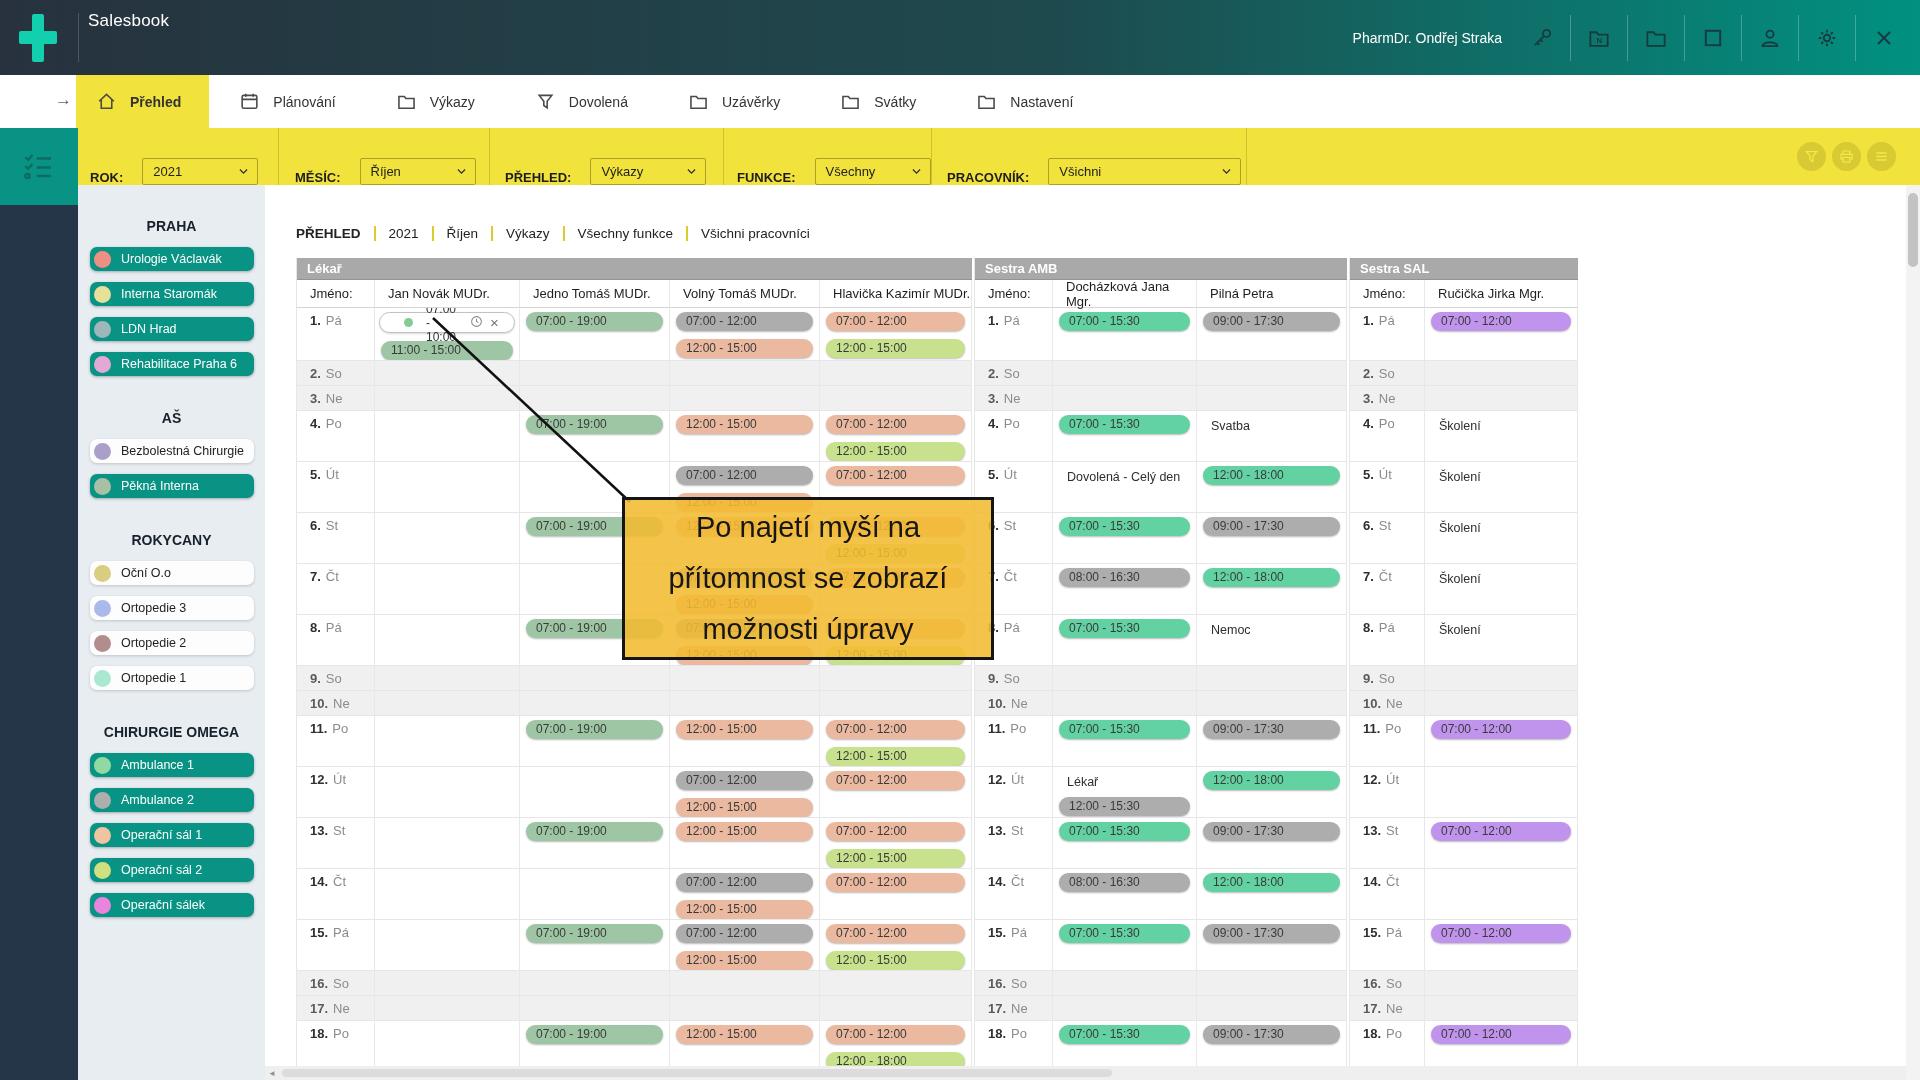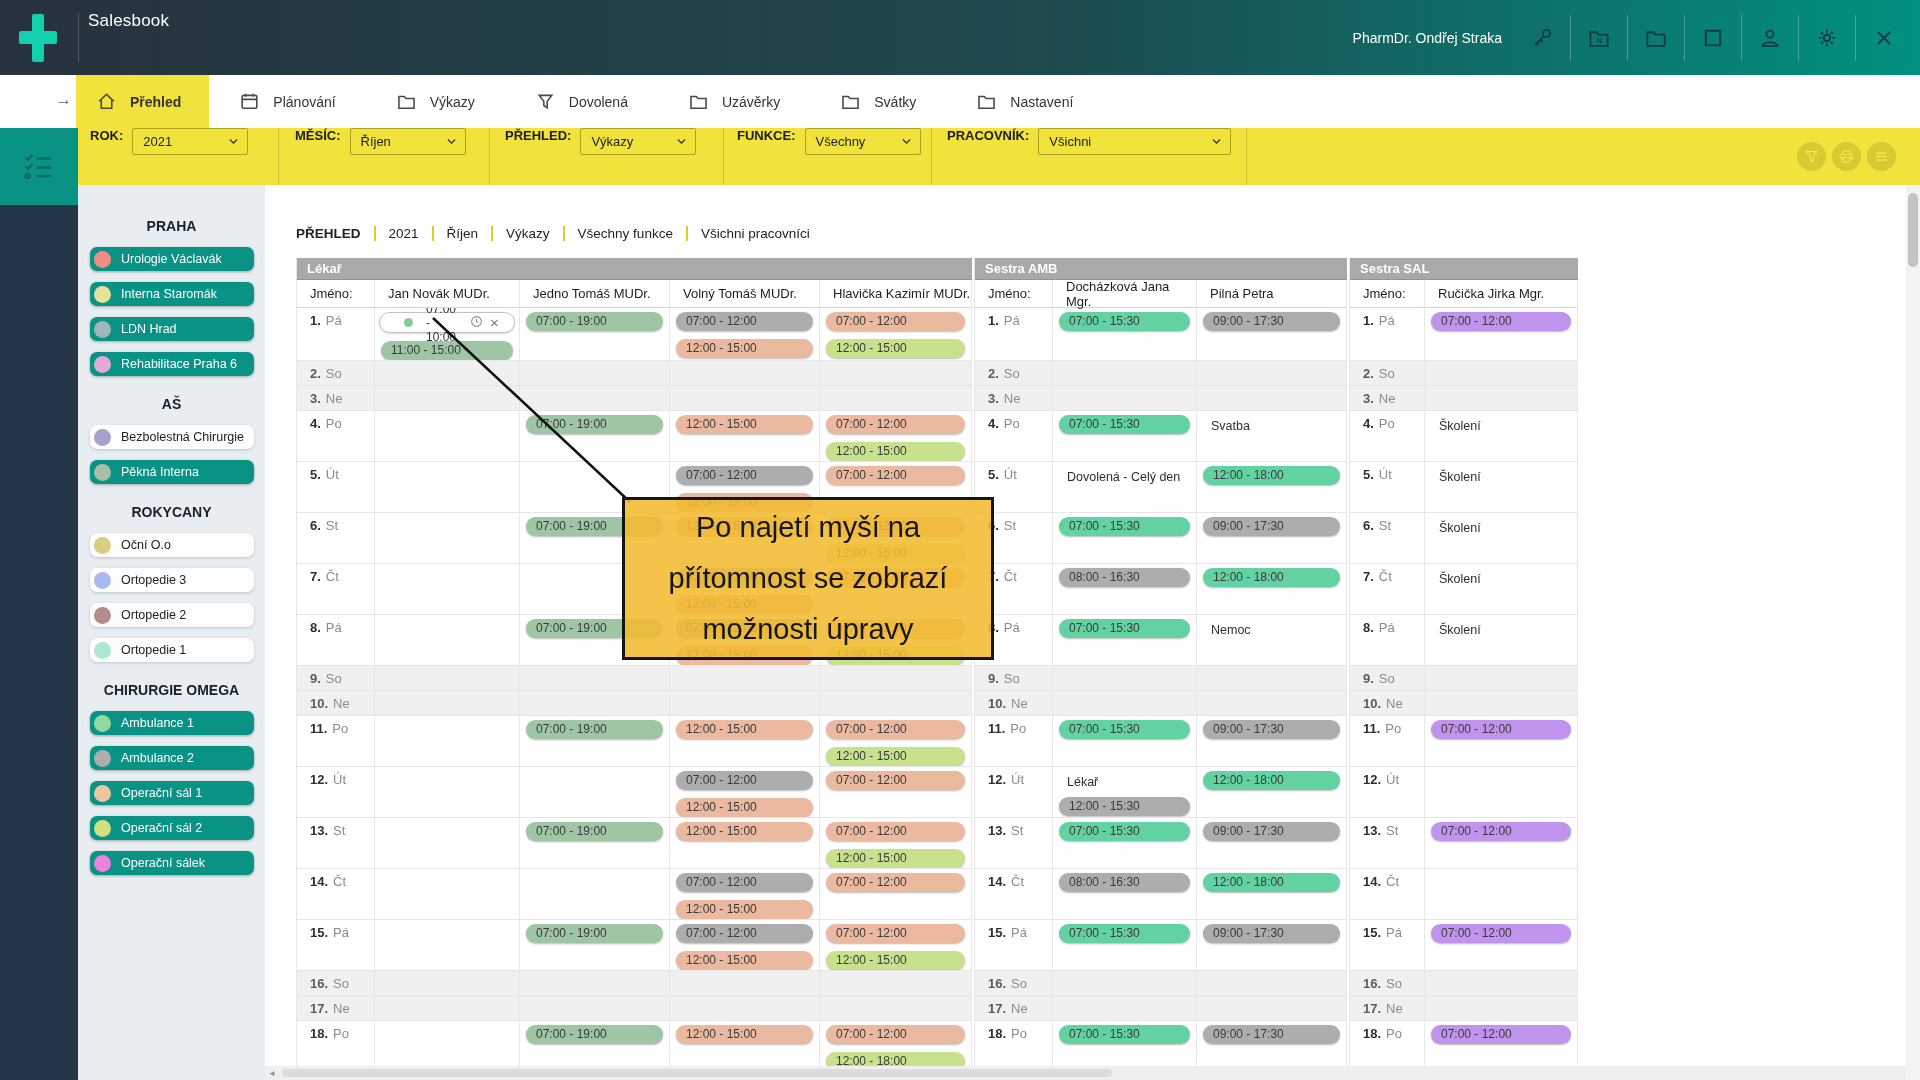--- a/index.html
+++ b/index.html
@@ -24,38 +24,38 @@
 .navrow{position:absolute;left:0;top:75px;width:1920px;height:53px;background:#fff}
 .back-arrow{position:absolute;left:55px;top:15px;color:#666;font-size:17px}
 .tabs{position:absolute;left:76px;top:0;height:53px;display:flex}
 .tab{display:flex;align-items:center;gap:13px;padding:0 30px;font-size:14px;color:#333;cursor:pointer}
 .tab .icn{color:#4a4a4a}
 .tab .icn svg{width:21px;height:21px}
 .tab.active{background:#f1e23c;font-weight:bold;padding:0 28px 0 20px}
 
 
 .fbar{position:absolute;left:78px;top:128px;width:1842px;height:57px;background:#f1e23c}
-.fgroup{position:absolute;top:0;height:57px;display:flex;align-items:flex-start;gap:9px}
+.fgroup{position:absolute;top:0;height:57px;display:flex;align-items:flex-end;gap:19px}
 .f-0{left:12px}.f-1{left:217px}.f-2{left:427px}.f-3{left:659px}.f-4{left:869px}
 .flabel{font-size:13px;font-weight:bold;color:#1d1d1d}
 .fselect{width:116px;height:27px;border:1px solid rgba(90,82,0,.45);border-radius:2px;display:flex;align-items:center;justify-content:space-between;padding:0 7px 0 10px;font-size:13px;color:#222;cursor:pointer}
 .f-4 .fselect{width:193px}
 .fselect .icn{color:#333}.fselect .icn svg{width:13px;height:13px}
 .fsep{position:absolute;top:0;width:1px;height:57px;background:rgba(120,110,10,.28)}
 .s-0{left:200px}.s-1{left:411px}.s-2{left:645px}.s-3{left:853px}.s-4{left:1168px}
 .fbtns{position:absolute;right:24px;top:14px;display:flex;gap:6px}
 .fbtn{width:29px;height:29px;border-radius:50%;background:#d8ca33;color:#f5e84e;display:flex;align-items:center;justify-content:center;cursor:pointer}
 .fbtn svg{width:17px;height:17px}
 
 
 .rail{position:absolute;left:0;top:128px;width:78px;height:952px;background:#253648}
 .rail-btn{position:absolute;left:0;top:0;width:78px;height:77px;background:#089384;display:flex;align-items:center;justify-content:center;color:#0b6c5f;cursor:pointer}
 .rail-btn svg{width:36px;height:36px}
 .lpanel{position:absolute;left:78px;top:185px;width:187px;height:895px;background:#e7edf1;overflow:hidden}
-.sect{margin-top:20px}
+.sect{margin-top:34px}
 .sect:first-child{margin-top:33px}
 .sect-title{text-align:center;font-weight:bold;font-size:14px;color:#17212b;margin-bottom:13px}
 .spill{height:24px;margin:0 11px 11px 12px;border-radius:7px;display:flex;align-items:center;gap:10px;padding-left:4px;font-size:12.5px;cursor:pointer}
 .spill.on{background:#089384;color:#fff;box-shadow:0 1px 3px rgba(0,0,0,.3)}
 .spill.off{background:#fdfdfd;color:#222;box-shadow:0 1px 3px rgba(0,0,0,.18)}
 .sdot{width:17px;height:17px;border-radius:50%;flex:none}
 
 
 .main{position:absolute;left:265px;top:185px;width:1641px;height:895px;background:#fff}
 .crumbs{position:absolute;left:31px;top:41px;display:flex;align-items:center;font-size:13.5px;color:#222}

